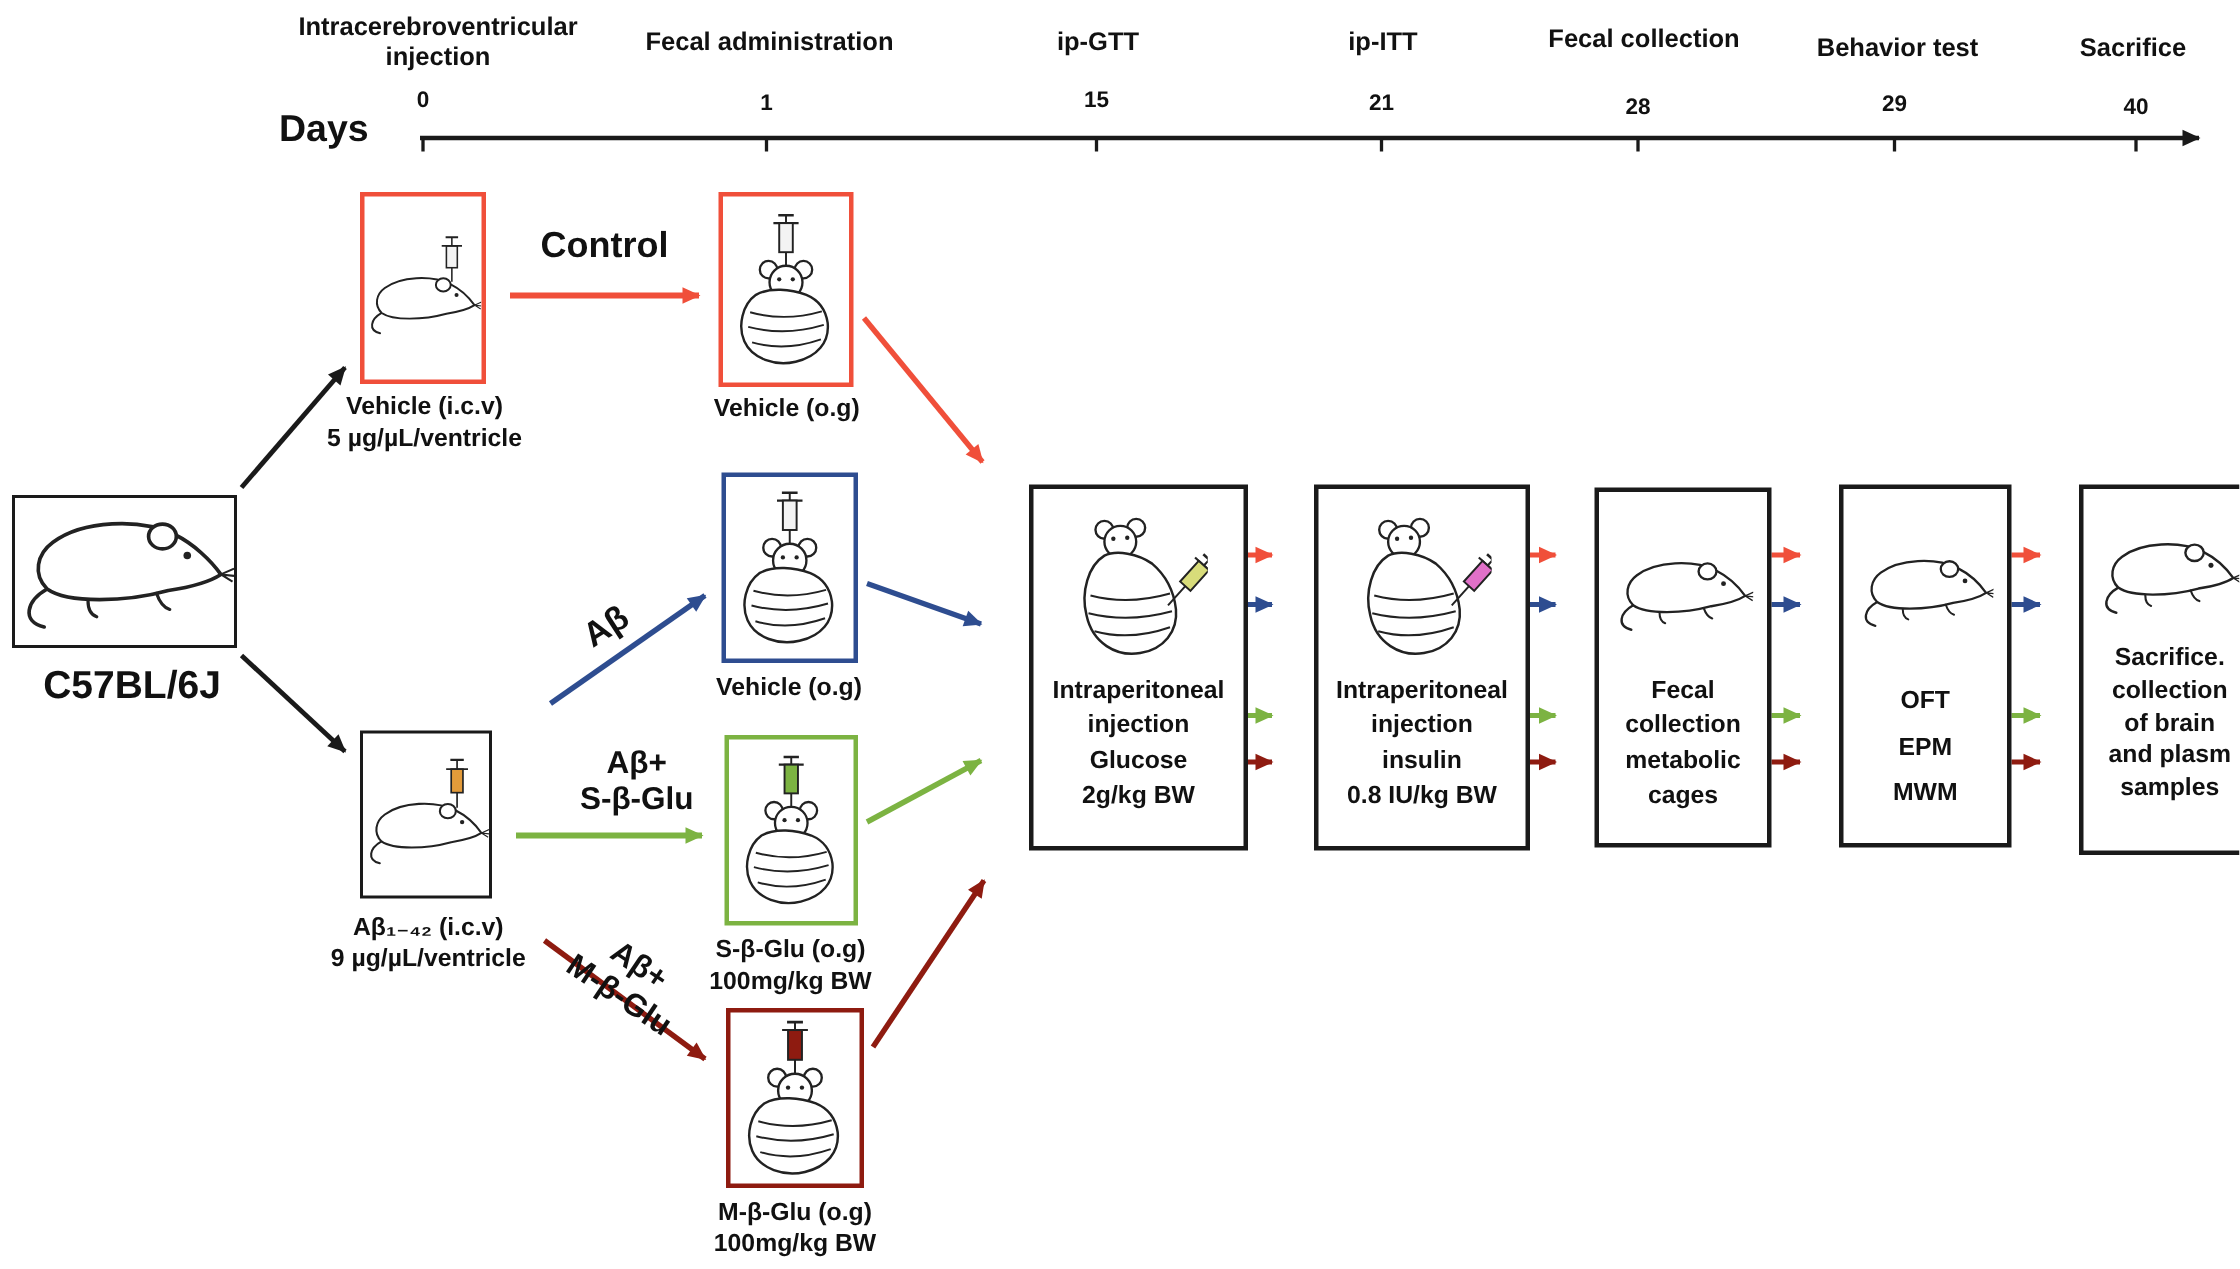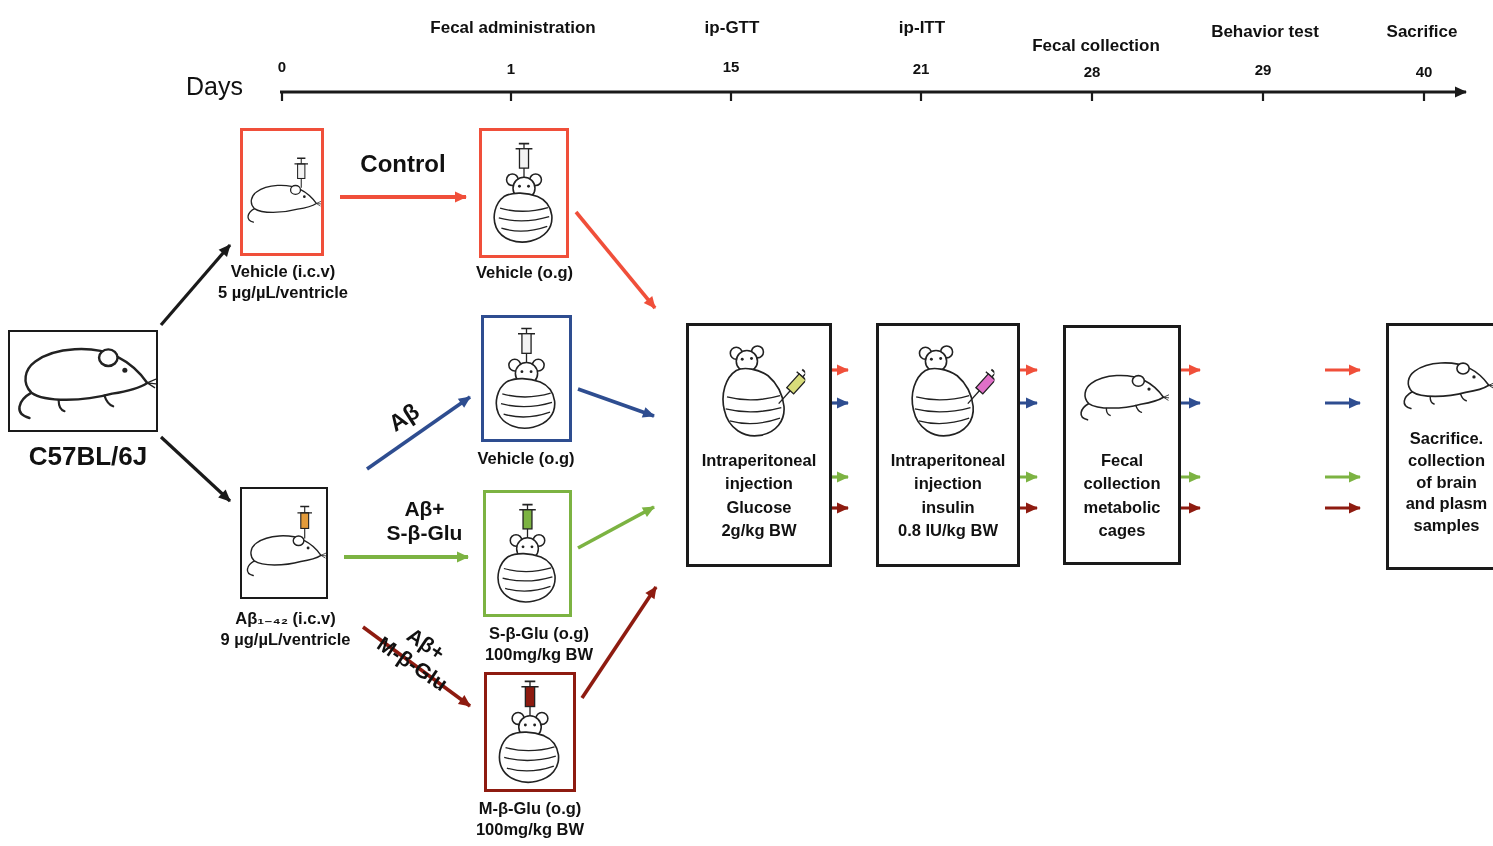--- a/index.html
+++ b/index.html
@@ -13,21 +13,21 @@
     --color-s_b_glu: #7cb342;
     --color-m_b_glu: #8e1b10;
     --color-black: #1a1a1a;
     --color-abeta_syringe: #e39b3a;
     --color-glucose_syringe: #d8dc7a;
     --color-insulin_syringe: #e070c8;
   }
 
   .tl-label { position: absolute; font-size: 17px; font-weight: 700; text-align: center; line-height: 1.2; }
   .tl-day   { position: absolute; font-size: 15px; font-weight: 700; text-align: center; width: 36px; }
-  .days     { position: absolute; font-size: 25px; font-weight: 400; }
+  .days     { position: absolute; font-size: 25px; font-weight: 700; }
 
   .box { position: absolute; background: #fff; border: 3px solid var(--color-black); display: flex; align-items: center; justify-content: center; }
   .box svg { width: 100%; height: 100%; }
   .b-control { border-color: var(--color-control); }
   .b-abeta   { border-color: var(--color-abeta); }
   .b-sbglu   { border-color: var(--color-s_b_glu); }
   .b-mbglu   { border-color: var(--color-m_b_glu); }
 
   .cap { position: absolute; font-weight: 700; text-align: center; white-space: pre-line; font-size: 16.5px; line-height: 1.3; }
   .branch { position: absolute; font-weight: 700; text-align: center; white-space: pre-line; }
@@ -174,24 +174,25 @@
       <line class="ln s-sbglu" x1="1165" y1="477" x2="1200" y2="477" stroke-width="3.2" marker-end="url(#m-sbglu)"></line>
       <line class="ln s-mbglu" x1="1165" y1="508" x2="1200" y2="508" stroke-width="3.2" marker-end="url(#m-mbglu)"></line>
 
       <line class="ln s-control" x1="1325" y1="370" x2="1360" y2="370" stroke-width="3.2" marker-end="url(#m-control)"></line>
       <line class="ln s-abeta" x1="1325" y1="403" x2="1360" y2="403" stroke-width="3.2" marker-end="url(#m-abeta)"></line>
       <line class="ln s-sbglu" x1="1325" y1="477" x2="1360" y2="477" stroke-width="3.2" marker-end="url(#m-sbglu)"></line>
       <line class="ln s-mbglu" x1="1325" y1="508" x2="1360" y2="508" stroke-width="3.2" marker-end="url(#m-mbglu)"></line>
     </g>
   </svg>
 
+  <div class="tl-label" style="left:172px;top:8px;width:240px">Intracerebroventricular injection</div>
   <div class="tl-label" style="left:418px;top:18px;width:190px">Fecal administration</div>
   <div class="tl-label" style="left:688px;top:18px;width:88px">ip-GTT</div>
   <div class="tl-label" style="left:878px;top:18px;width:88px">ip-ITT</div>
-  <div class="tl-label" style="left:1018px;top:36px;width:156px">Fecal collection</div>
+  <div class="tl-label" style="left:1018px;top:16px;width:156px">Fecal collection</div>
   <div class="tl-label" style="left:1192px;top:22px;width:146px">Behavior test</div>
   <div class="tl-label" style="left:1372px;top:22px;width:100px">Sacrifice</div>
 
   <div class="tl-day" style="left:264px;top:58px">0</div>
   <div class="tl-day" style="left:493px;top:60px">1</div>
   <div class="tl-day" style="left:713px;top:58px">15</div>
   <div class="tl-day" style="left:903px;top:60px">21</div>
   <div class="tl-day" style="left:1074px;top:63px">28</div>
   <div class="tl-day" style="left:1245px;top:61px">29</div>
   <div class="tl-day" style="left:1406px;top:63px">40</div>
@@ -240,21 +241,21 @@
         <use href="#sym-gavage"></use>
       </svg>
   </div>
   <div class="cap" style="left:452px;top:448px;width:148px">Vehicle (o.g)</div>
 
   <div class="box b-sbglu" style="left:483px;top:490px;width:89px;height:127px">
     <svg viewBox="0 0 130 165" style="--barrel:var(--color-s_b_glu)">
         <use href="#sym-gavage"></use>
       </svg>
   </div>
-  <div class="cap" style="left:460px;top:623px;width:158px">S-β-Glu (o.g)
+  <div class="cap" style="left:448px;top:623px;width:158px">S-β-Glu (o.g)
 100mg/kg BW</div>
 
   <div class="box b-mbglu" style="left:484px;top:672px;width:92px;height:120px">
     <svg viewBox="0 0 130 165" style="--barrel:var(--color-m_b_glu)">
         <use href="#sym-gavage"></use>
       </svg>
   </div>
   <div class="cap" style="left:450px;top:798px;width:160px">M-β-Glu (o.g)
 100mg/kg BW</div>
 
@@ -281,20 +282,28 @@
   <div class="proc" style="left:1043px;top:325px;width:118px;height:240px">
     <svg class="art" viewBox="0 0 150 100" style="height:92px;margin-top:12px">
         <use href="#sym-mouse"></use>
       </svg>
     <div class="ptxt">Fecal
 collection
 metabolic
 cages</div>
   </div>
 
+  <div class="proc" style="left:1206px;top:323px;width:115px;height:242px">
+    <svg class="art" viewBox="0 0 150 100" style="height:92px;margin-top:12px">
+        <use href="#sym-mouse"></use>
+      </svg>
+    <div class="ptxt" style="line-height:1.85;margin-top:12px">OFT
+EPM
+MWM</div>
+  </div>
 
   <div class="proc" style="left:1366px;top:323px;width:121px;height:247px">
     <svg class="art" viewBox="0 0 150 100" style="height:80px;margin-top:8px">
         <use href="#sym-mouse"></use>
       </svg>
     <div class="ptxt" style="line-height:1.32;margin-top:4px">Sacrifice.
 collection
 of brain
 and plasm
 samples</div>

